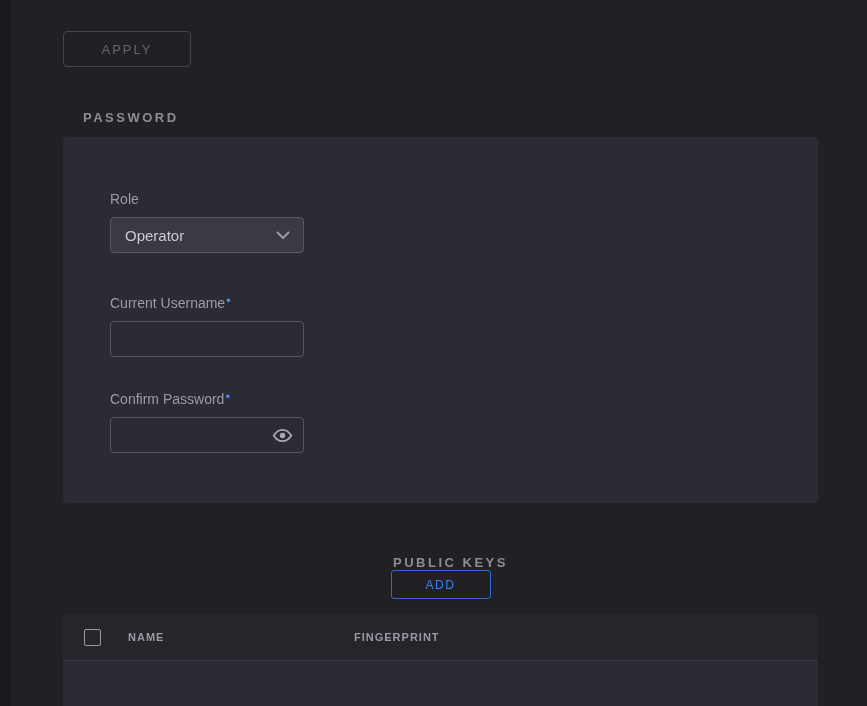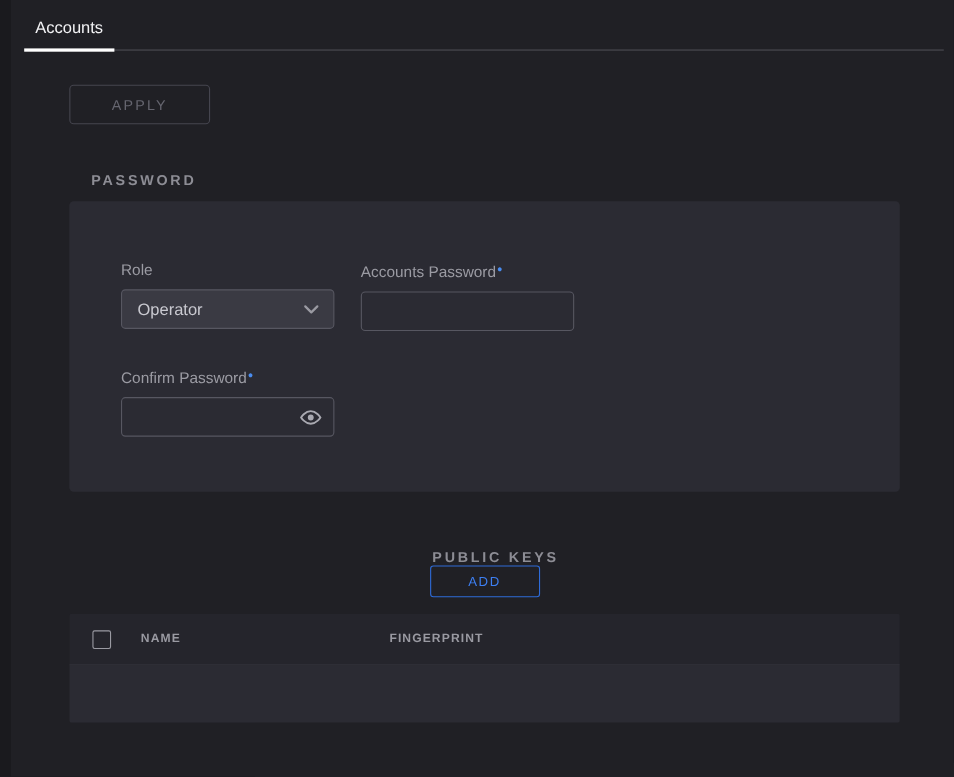--- a/index.html
+++ b/index.html
@@ -83,21 +83,21 @@
     font-weight:bold;
     padding-left:20px;
   }
   .pw-title { margin-top:43px; }
   .card {
     margin-top:12px;
     background:#2b2b33;
     border-radius:4px;
     padding:54px 47px 50px 47px;
   }
-  .fields-row { display:flex; gap:24px; }
+  .fields-row { display:flex; gap:40px;flex-direction:column; }
   .fields-row.second { margin-top:32px; }
   .field { width:194px; }
   .select-box {
     width:100%; height:36px;
     background:#3a3a43;
     border:1px solid #575761;
     border-radius:4px;
     display:flex;
     align-items:center;
     justify-content:space-between;
@@ -169,23 +169,20 @@
   .th-name { margin-left:27px; width:226px; }
   .tbody-row { background:#2b2b33; height:52px; }
 </style>
 </head>
 <body>
 
 <div class="page-edge"></div>
 
 <div class="main">
 
-  <div class="tabs">
-    <div class="tab">Accounts</div>
-  </div>
 
   <div class="content">
 
     <div class="row-top">
       <button class="apply-btn">APPLY</button>
     </div>
 
     <div class="section-title pw-title">PASSWORD</div>
 
     <div class="card">
@@ -197,21 +194,21 @@
             <span>Operator</span>
             <span style="display:flex;">
               <svg width="14" height="9" viewBox="0 0 14 9">
                 <polyline points="1.5,1.5 7,7 12.5,1.5" fill="none" stroke="#9a9aa2" stroke-width="2" stroke-linecap="round" stroke-linejoin="round"></polyline>
               </svg>
             </span>
           </div>
         </div>
 
         <div class="field">
-          <label class="label"><span>Accounts Password</span><span class="required">•</span></label>
+          <label class="label"><span>Current Username</span><span class="required">•</span></label>
           <div class="input-wrap">
             <input class="pw-input" type="password" style="">
           </div>
         </div>
 
 
       </div>
 
       <div class="fields-row second">
         <div class="field">

